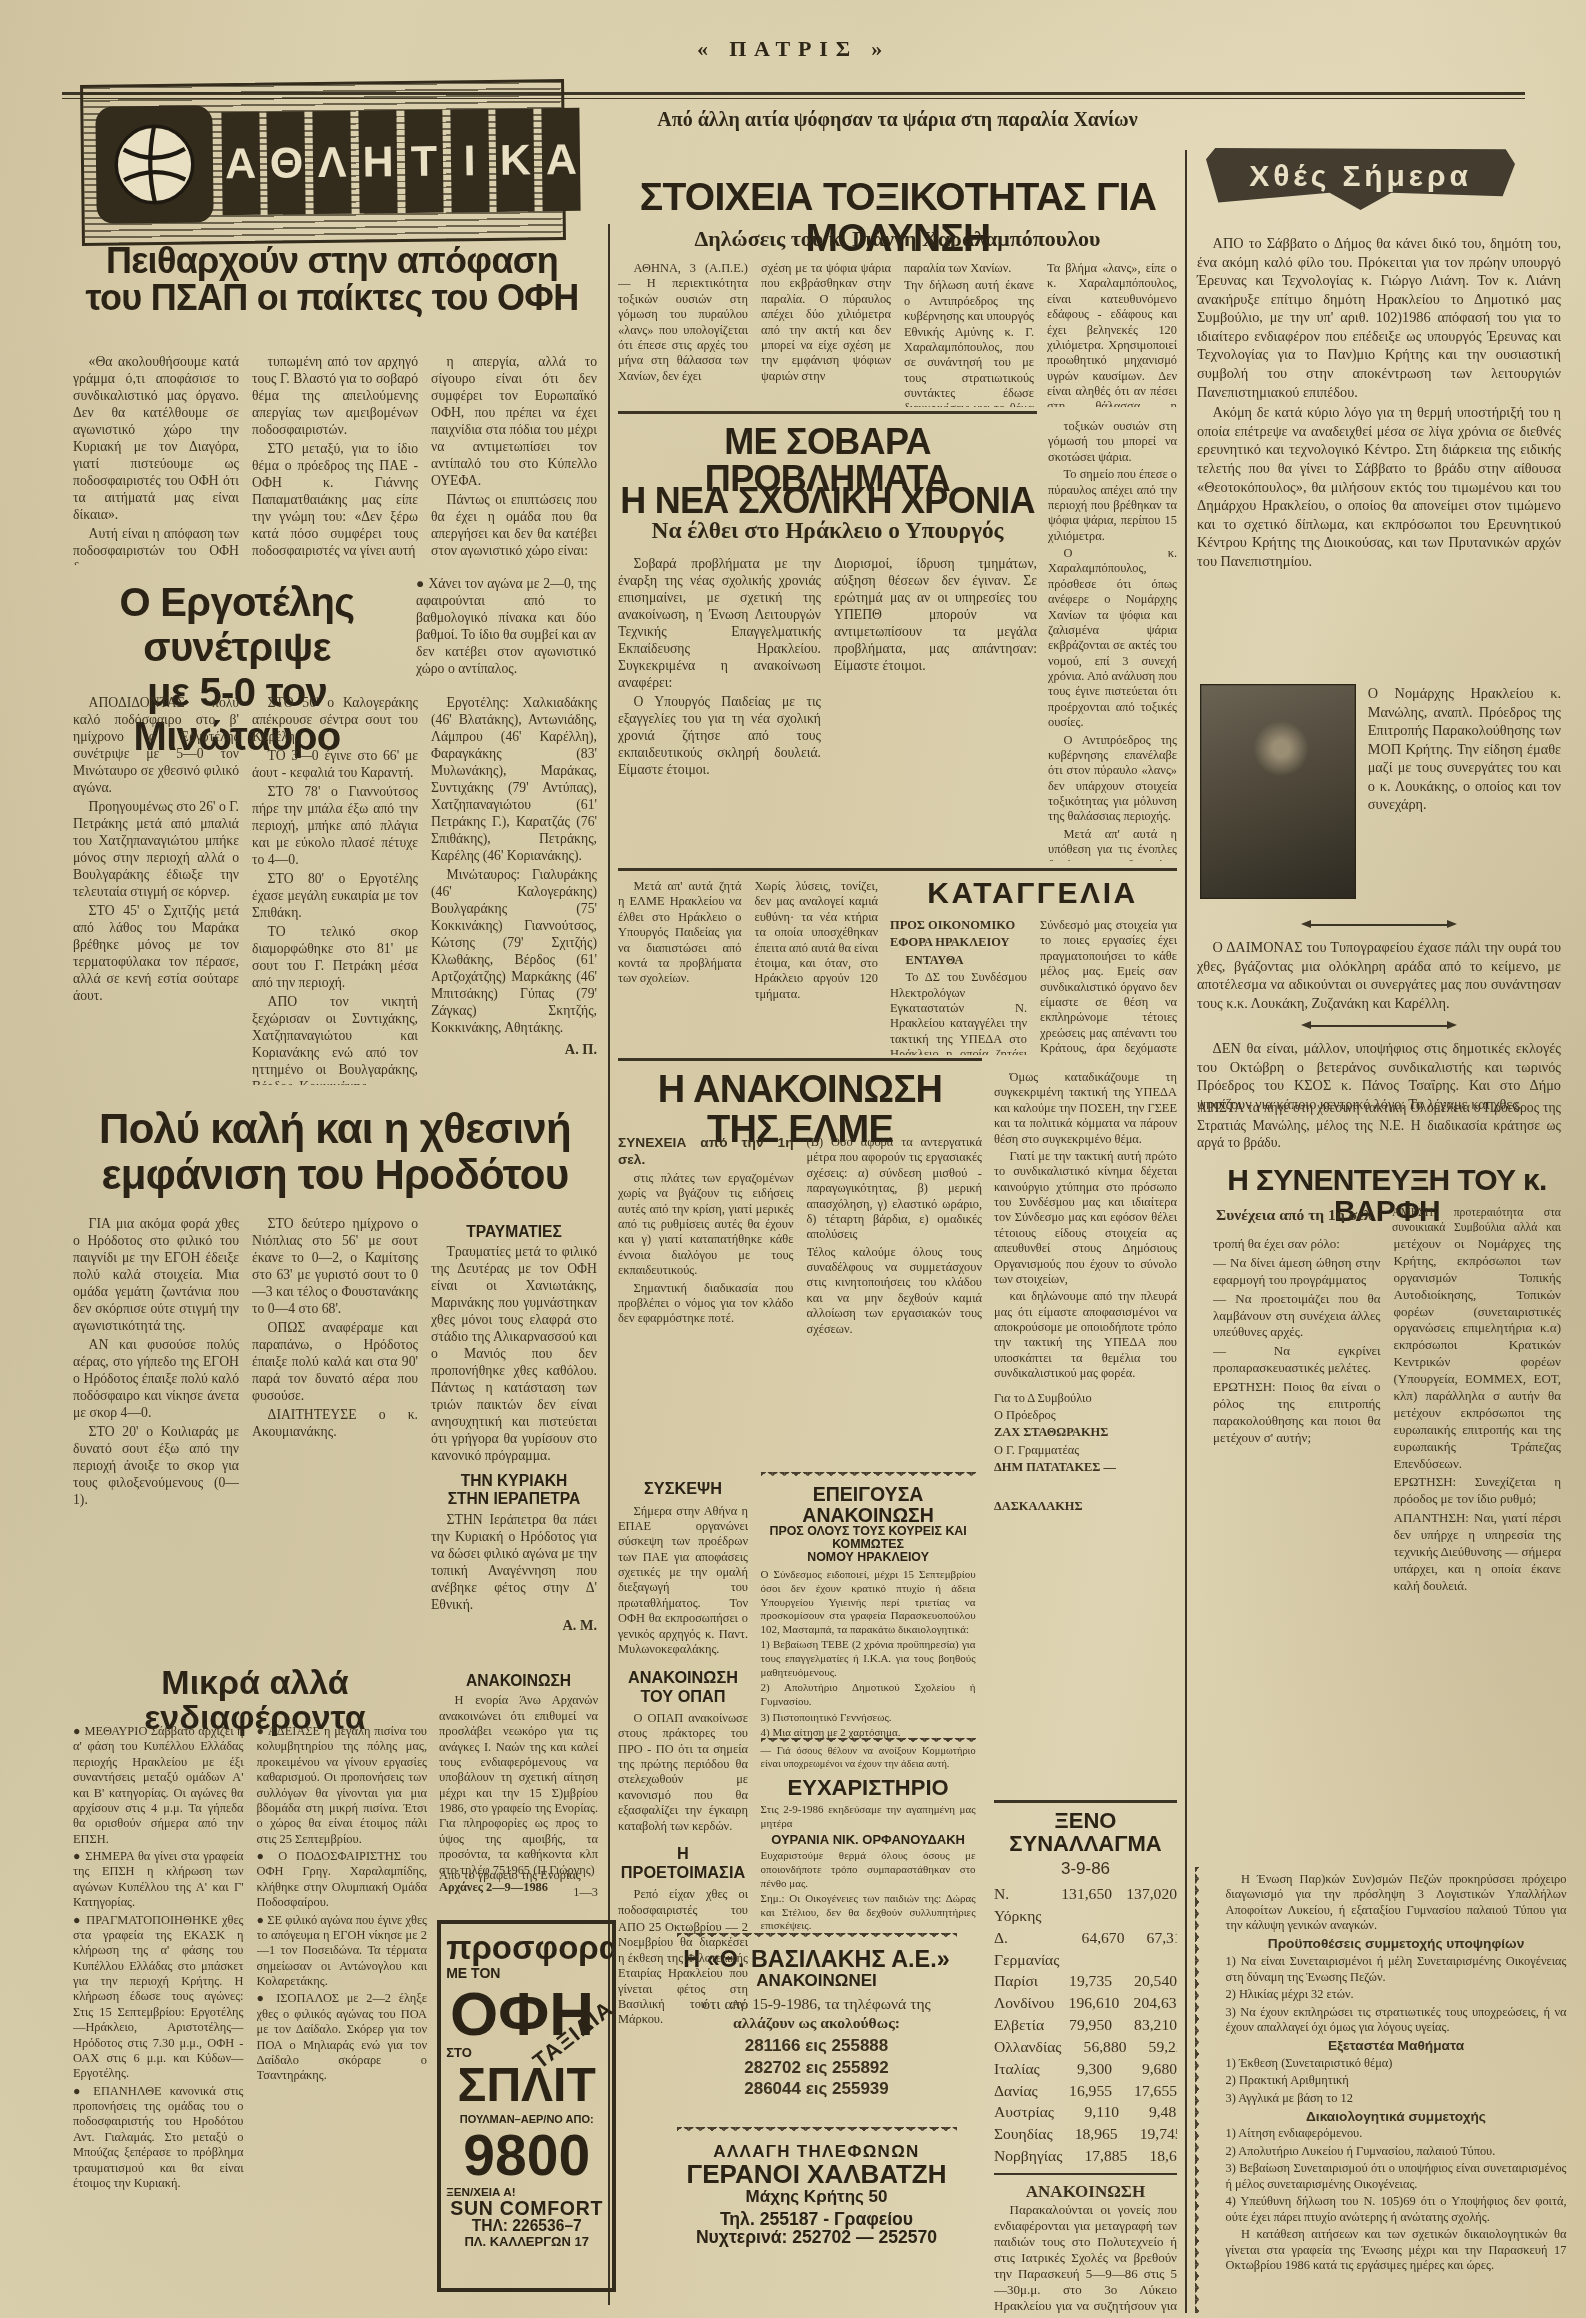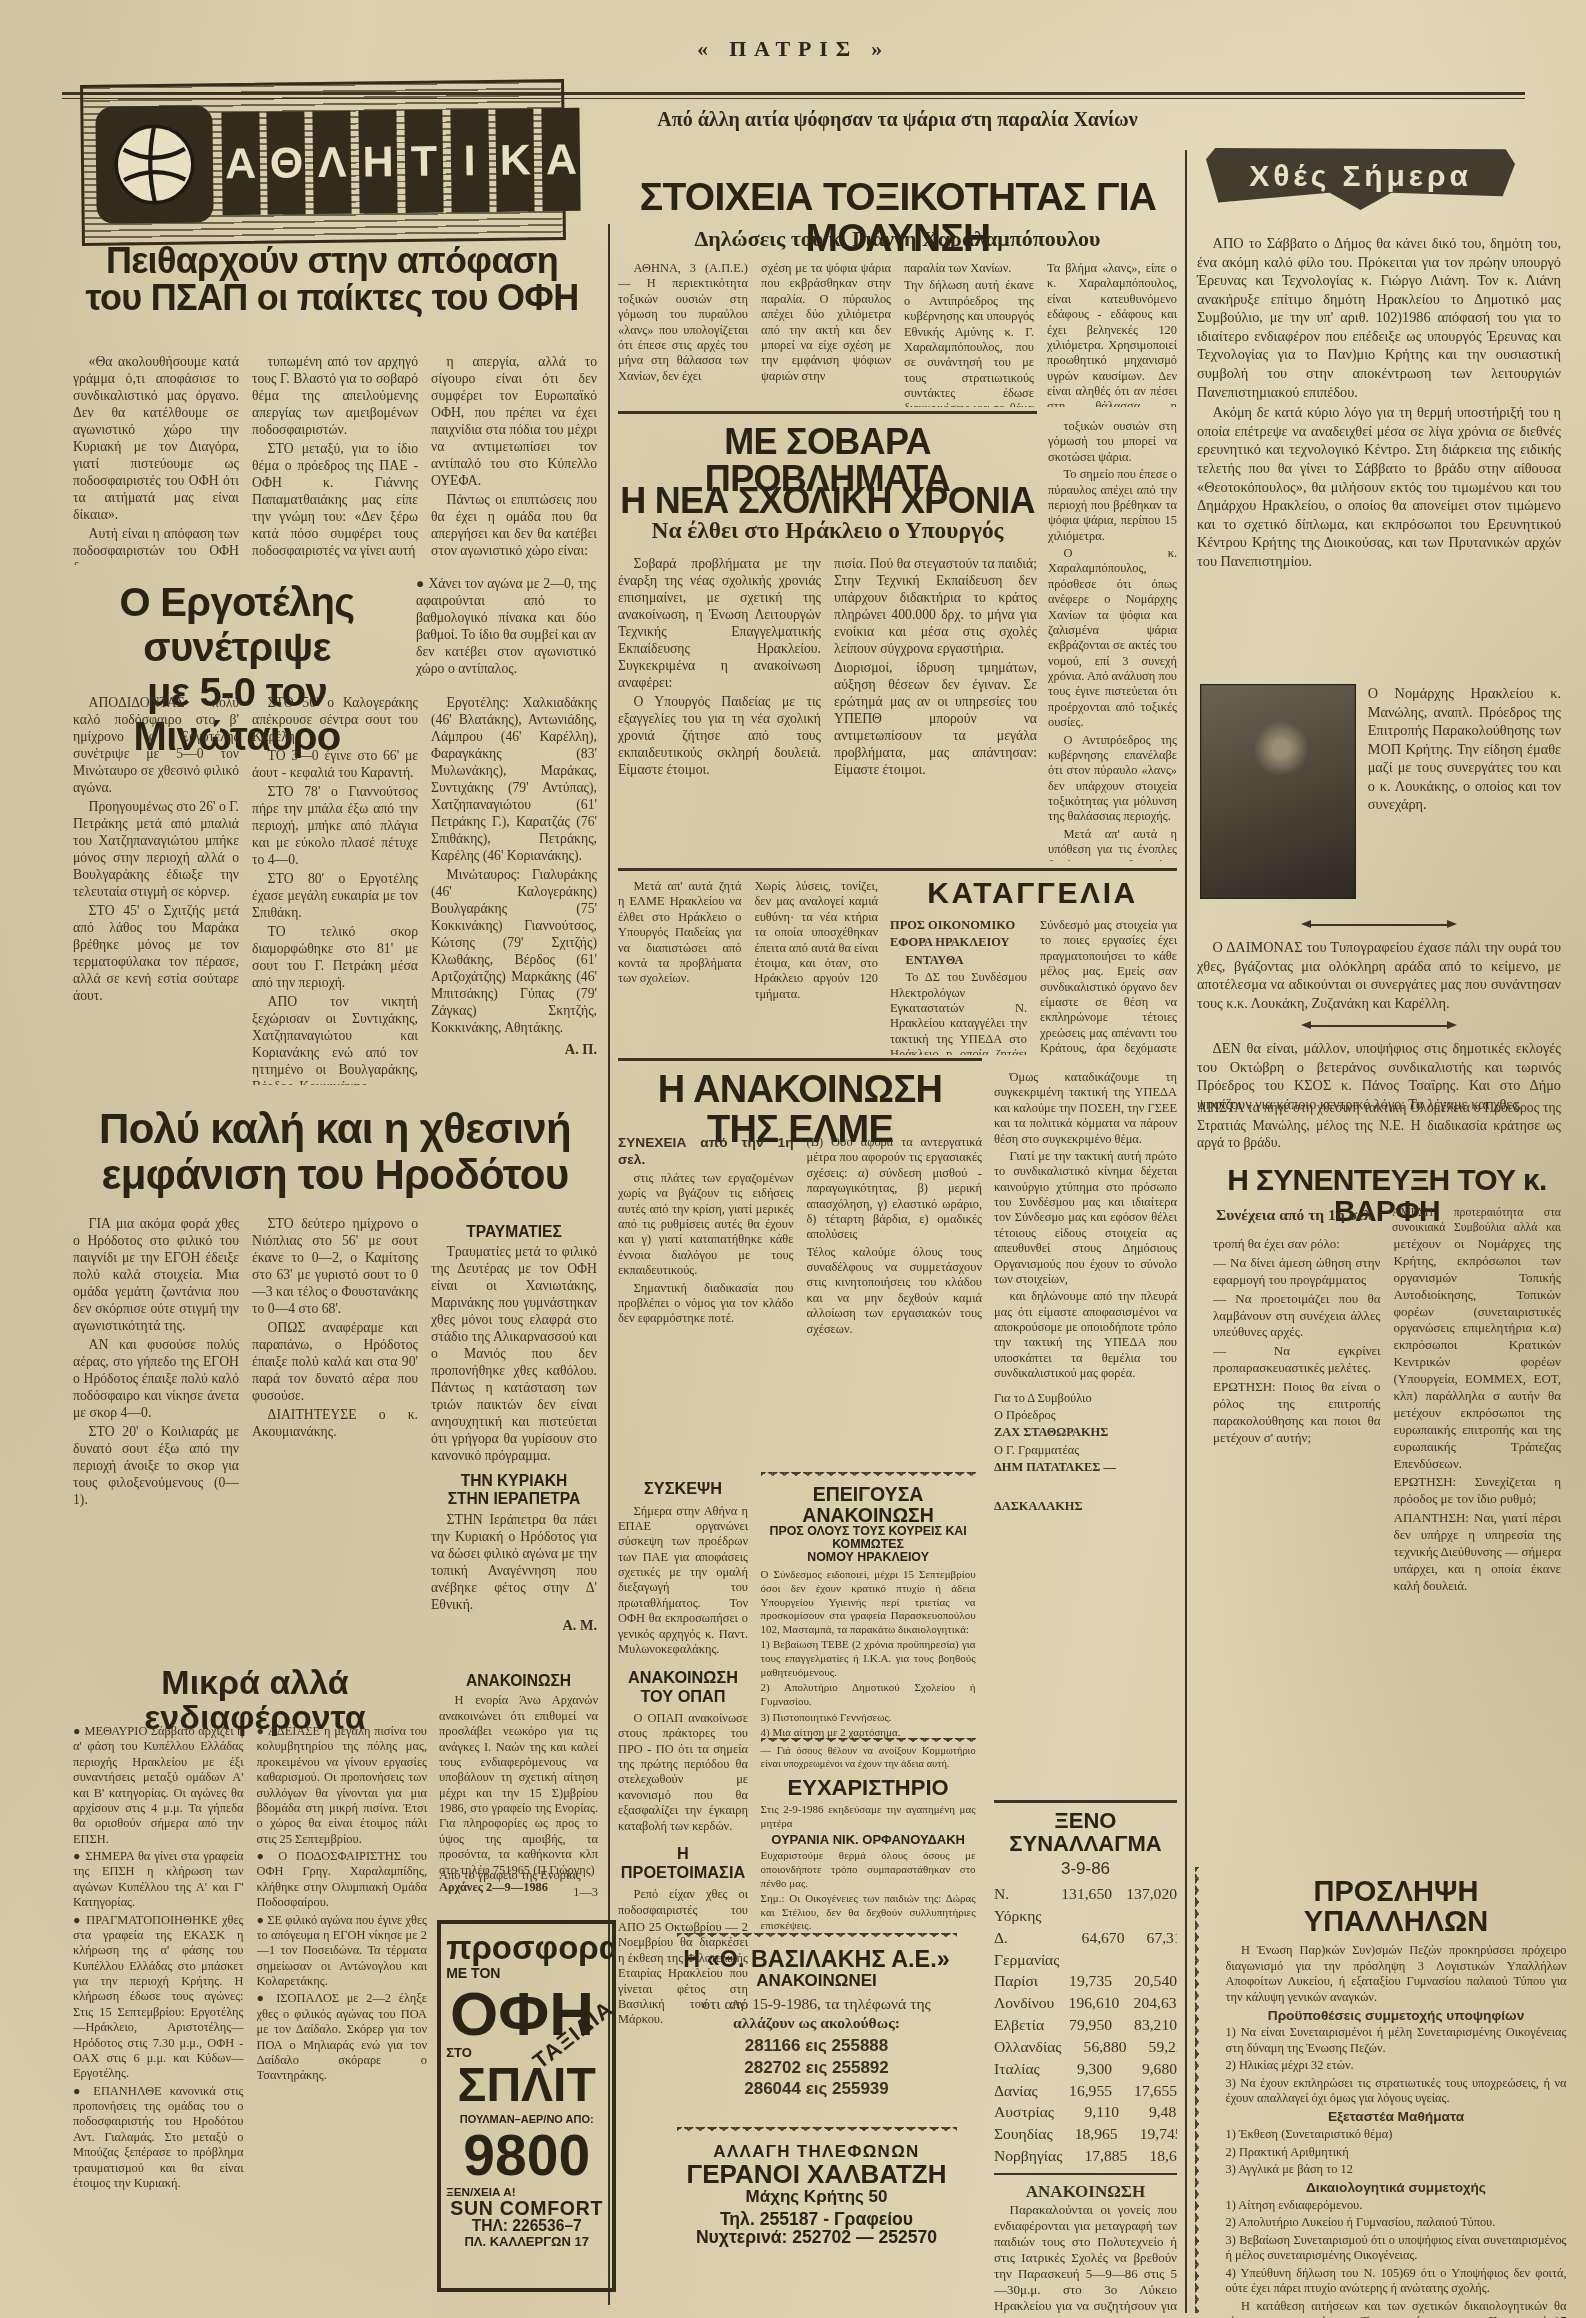--- a/index.html
+++ b/index.html
@@ -251,21 +251,20 @@
   <div class="abs hl" style="left:618px;top:423px;width:419px;font-size:36px;">ΜΕ ΣΟΒΑΡΑ ΠΡΟΒΛΗΜΑΤΑ</div>
   <div class="abs hl" style="left:618px;top:482px;width:419px;font-size:36px;">Η ΝΕΑ ΣΧΟΛΙΚΗ ΧΡΟΝΙΑ</div>
   <div class="abs serifhead" style="left:618px;top:517px;width:419px;font-size:23.4px;">Να έλθει στο Ηράκλειο ο Υπουργός</div>
 
   <div class="abs cols" style="left:618px;top:556px;width:419px;height:306px;">
     <div class="tcol">
         <p class="bp">Σοβαρά προβλήματα με την έναρξη της νέας σχολικής χρονιάς επισημαίνει, με σχετική της ανακοίνωση, η Ένωση Λειτουργών Τεχνικής Επαγγελματικής Εκπαίδευσης Ηρακλείου. Συγκεκριμένα η ανακοίνωση αναφέρει:</p>
         <p class="bp">Ο Υπουργός Παιδείας με τις εξαγγελίες του για τη νέα σχολική χρονιά ζήτησε από τους εκπαιδευτικούς σκληρή δουλειά. Είμαστε έτοιμοι.</p>
       </div>
     <div class="tcol">
-        <p class="bp nofirst">πισία. Πού θα στεγαστούν τα παιδιά; Στην Τεχνική Εκπαίδευση δεν υπάρχουν διδακτήρια το κράτος πληρώνει 400.000 δρχ. το μήνα για ενοίκια και μέσα στις σχολές λείπουν σύγχρονα εργαστήρια.</p>
         <p class="bp nofirst">Διορισμοί, ίδρυση τμημάτων, αύξηση θέσεων δεν έγιναν. Σε ερώτημά μας αν οι υπηρεσίες του ΥΠΕΠΘ μπορούν να αντιμετωπίσουν τα μεγάλα προβλήματα, μας απάντησαν: Είμαστε έτοιμοι.</p>
       </div>
   </div>
 
   <div class="abs small" style="left:1048px;top:419px;width:129px;height:442px;overflow:hidden;">
 
   <p class="bp">τοξικών ουσιών στη γόμωσή του μπορεί να σκοτώσει ψάρια.</p>
       <p class="bp">Το σημείο που έπεσε ο πύραυλος απέχει από την περιοχή που βρέθηκαν τα ψόφια ψάρια, περίπου 15 χιλιόμετρα.</p>
       <p class="bp">Ο κ. Χαραλαμπόπουλος, πρόσθεσε ότι όπως ανέφερε ο Νομάρχης Χανίων τα ψόφια και ζαλισμένα ψάρια εκβράζονται σε ακτές του νομού, επί 3 συνεχή χρόνια. Από ανάλυση που τους έγινε πιστεύεται ότι προέρχονται από τοξικές ουσίες.</p>
       <p class="bp">Ο Αντιπρόεδρος της κυβέρνησης επανέλαβε ότι στον πύραυλο «λανς» δεν υπάρχουν στοιχεία τοξικότητας για μόλυνση της θαλάσσιας περιοχής.</p>
@@ -513,21 +512,20 @@
         <p class="bp nofirst" style="font-size:13px;line-height:1.3;">ΕΡΩΤΗΣΗ: Συνεχίζεται η πρόοδος με τον ίδιο ρυθμό;</p>
         <p class="bp nofirst" style="font-size:13px;line-height:1.3;">ΑΠΑΝΤΗΣΗ: Ναι, γιατί πέρσι δεν υπήρχε η υπηρεσία της τεχνικής Διεύθυνσης — σήμερα υπάρχει, και η οποία έκανε καλή δουλειά.</p>
       </div>
   </div>
 
   <div class="abs" style="left:1195px;top:1867px;width:18px;height:446px;">
       <div class="zzv" style="height:100%;"></div>
     </div>
 
   <div class="abs" style="left:1219px;top:1868px;width:341px;height:444px;overflow:hidden;padding:3.9px 6.5px;">
-    <p class="adline" style="font-size:29px;margin:3.9px 0 6.5px;">ΠΡΟΣΛΗΨΗ ΥΠΑΛΛΗΛΩΝ</p>
     <p class="bp" style="font-size:12.4px;line-height:1.25;">Η Ένωση Παρ)κών Συν)σμών Πεζών προκηρύσσει πρόχειρο διαγωνισμό για την πρόσληψη 3 Λογιστικών Υπαλλήλων Αποφοίτων Λυκείου, ή εξαταξίου Γυμνασίου παλαιού Τύπου για την κάλυψη γενικών αναγκών.</p>
     <p class="ctr" style="font-size:13.7px;font-weight:700;margin:2.6px 0;font-family:'Liberation Sans',sans-serif;">Προϋποθέσεις συμμετοχής υποψηφίων</p>
     <div>
         <p class="bp nofirst" style="font-size:12.4px;line-height:1.25;">1) Να είναι Συνεταιρισμένοι ή μέλη Συνεταιρισμένης Οικογένειας στη δύναμη της Ένωσης Πεζών.</p>
         <p class="bp nofirst" style="font-size:12.4px;line-height:1.25;">2) Ηλικίας μέχρι 32 ετών.</p>
         <p class="bp nofirst" style="font-size:12.4px;line-height:1.25;">3) Να έχουν εκπληρώσει τις στρατιωτικές τους υποχρεώσεις, ή να έχουν απαλλαγεί όχι όμως για λόγους υγείας.</p>
       </div>
     <p class="ctr" style="font-size:13.7px;font-weight:700;margin:2.6px 0;font-family:'Liberation Sans',sans-serif;">Εξεταστέα Μαθήματα</p>
     <div>
         <p class="bp nofirst" style="font-size:12.4px;line-height:1.25;">1) Έκθεση (Συνεταιριστικό θέμα)</p>

